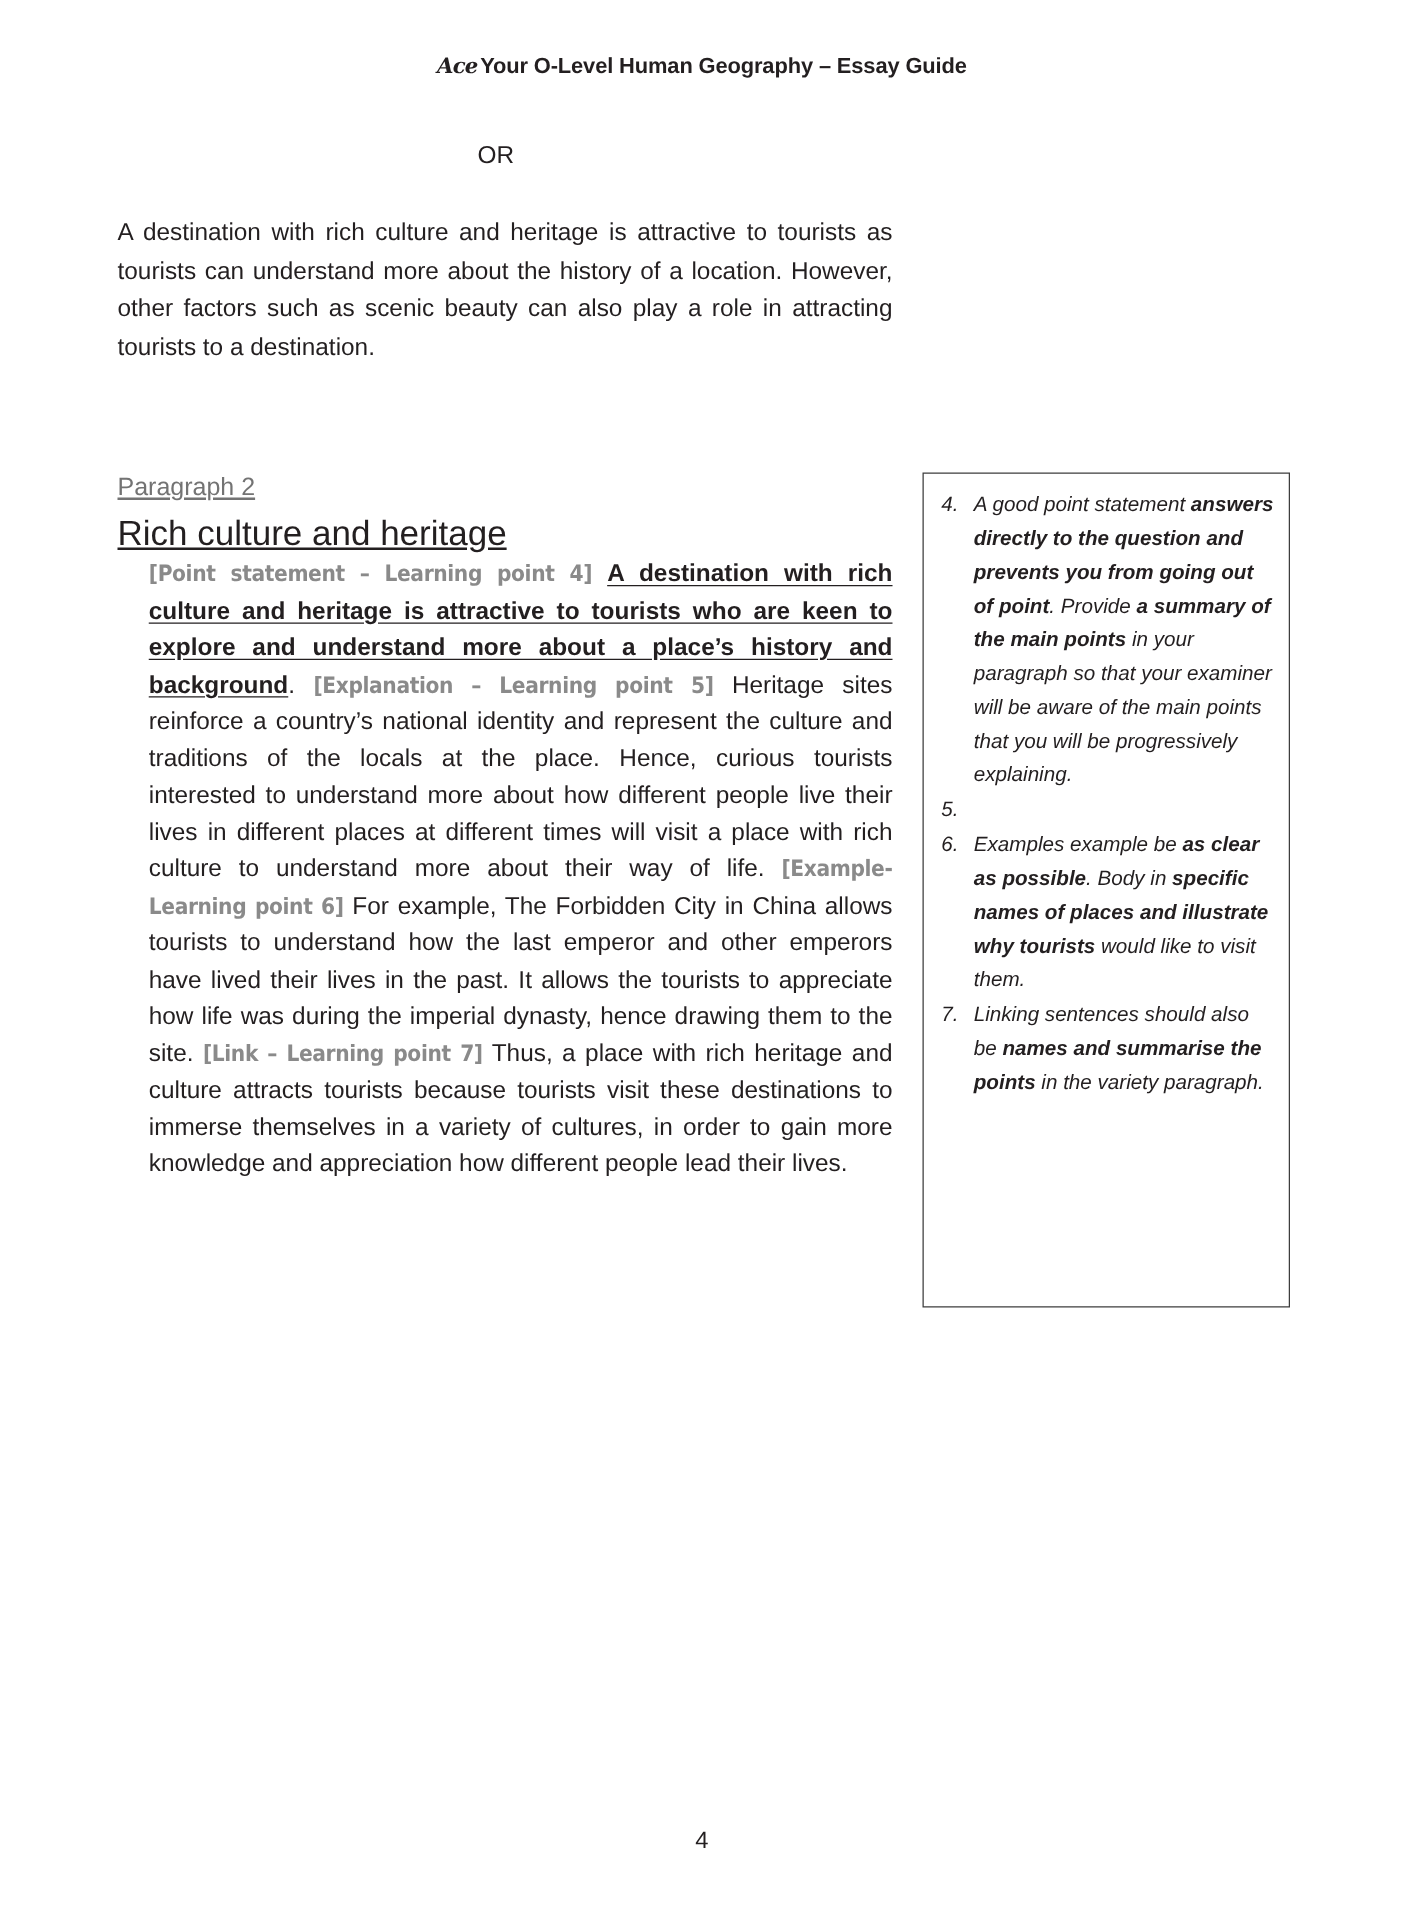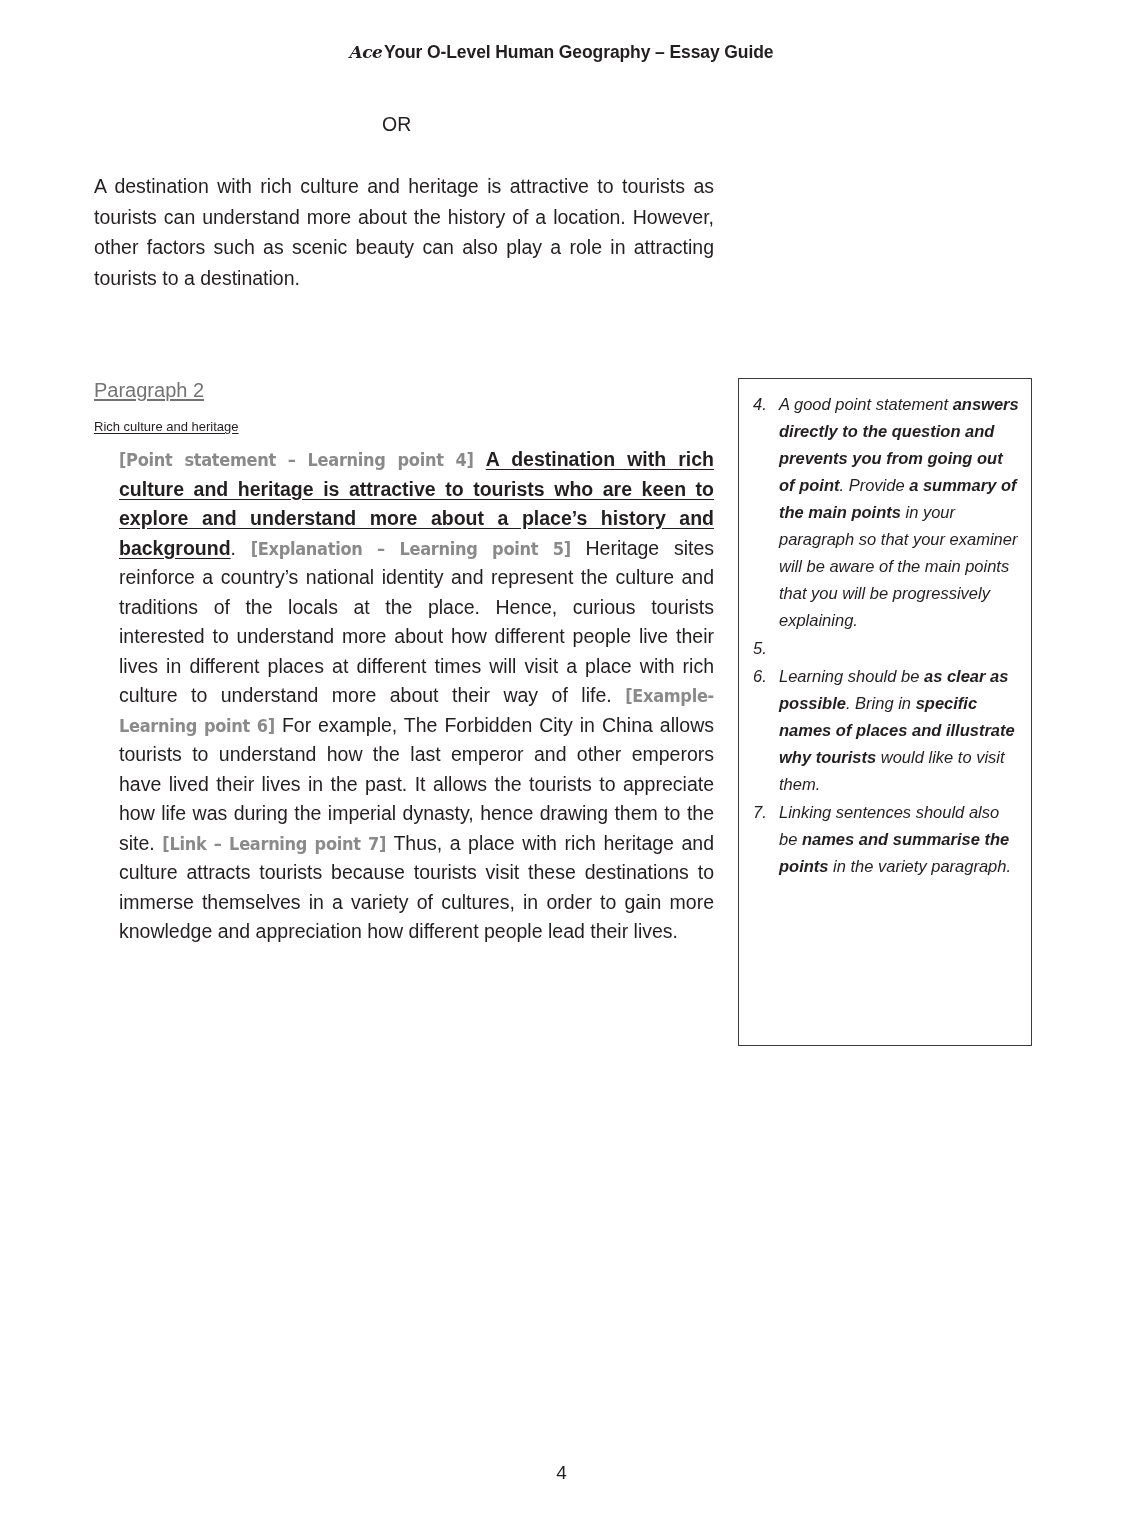--- a/index.html
+++ b/index.html
@@ -79,21 +79,21 @@
     text-underline-offset: 2px;
     display: inline-block;
   }
   .para-sub {
     font-size: 19.5px;
     line-height: 30px;
     color: #231f20;
     margin-top: 1px;
   }
   .factor-heading {
-    font-size: 13px;
+    font-size: 28px;
     line-height: 30px;
     color: #231f20;
     text-decoration: underline;
     text-underline-offset: 2px;
     display: inline-block;
     margin-top: 7px;
   }
   .bodytext {
     margin-top: 3px;
     font-size: 19.5px;
@@ -207,21 +207,21 @@
     <ol id="tips-list">
         <li>
           <span class="num">4.</span>
           <span class="txt"><span>A good point statement </span><b>answers directly to the question and prevents you from going out of point</b><span>. Provide </span><b>a summary of the main points</b><span> in your paragraph so that your examiner will be aware of the main points that you will be progressively explaining.</span></span>
         </li>
         <li>
           <span class="num">5.</span>
         </li>
         <li>
           <span class="num">6.</span>
-          <span class="txt"><span>Learning should be </span><b>as clear as possible</b><span>. Bring in </span><b>specific names of places and illustrate why tourists</b><span> would like to visit them.</span></span>
+          <span class="txt"><span>Examples example be </span><b>as clear as possible</b><span>. Body in </span><b>specific names of places and illustrate why tourists</b><span> would like to visit them.</span></span>
         </li>
         <li>
           <span class="num">7.</span>
           <span class="txt"><span>Linking sentences should also be </span><b>names and summarise the points</b><span> in the variety paragraph.</span></span>
         </li>
       </ol>
   </div>
 
   <div class="pagenum">4</div>
 

